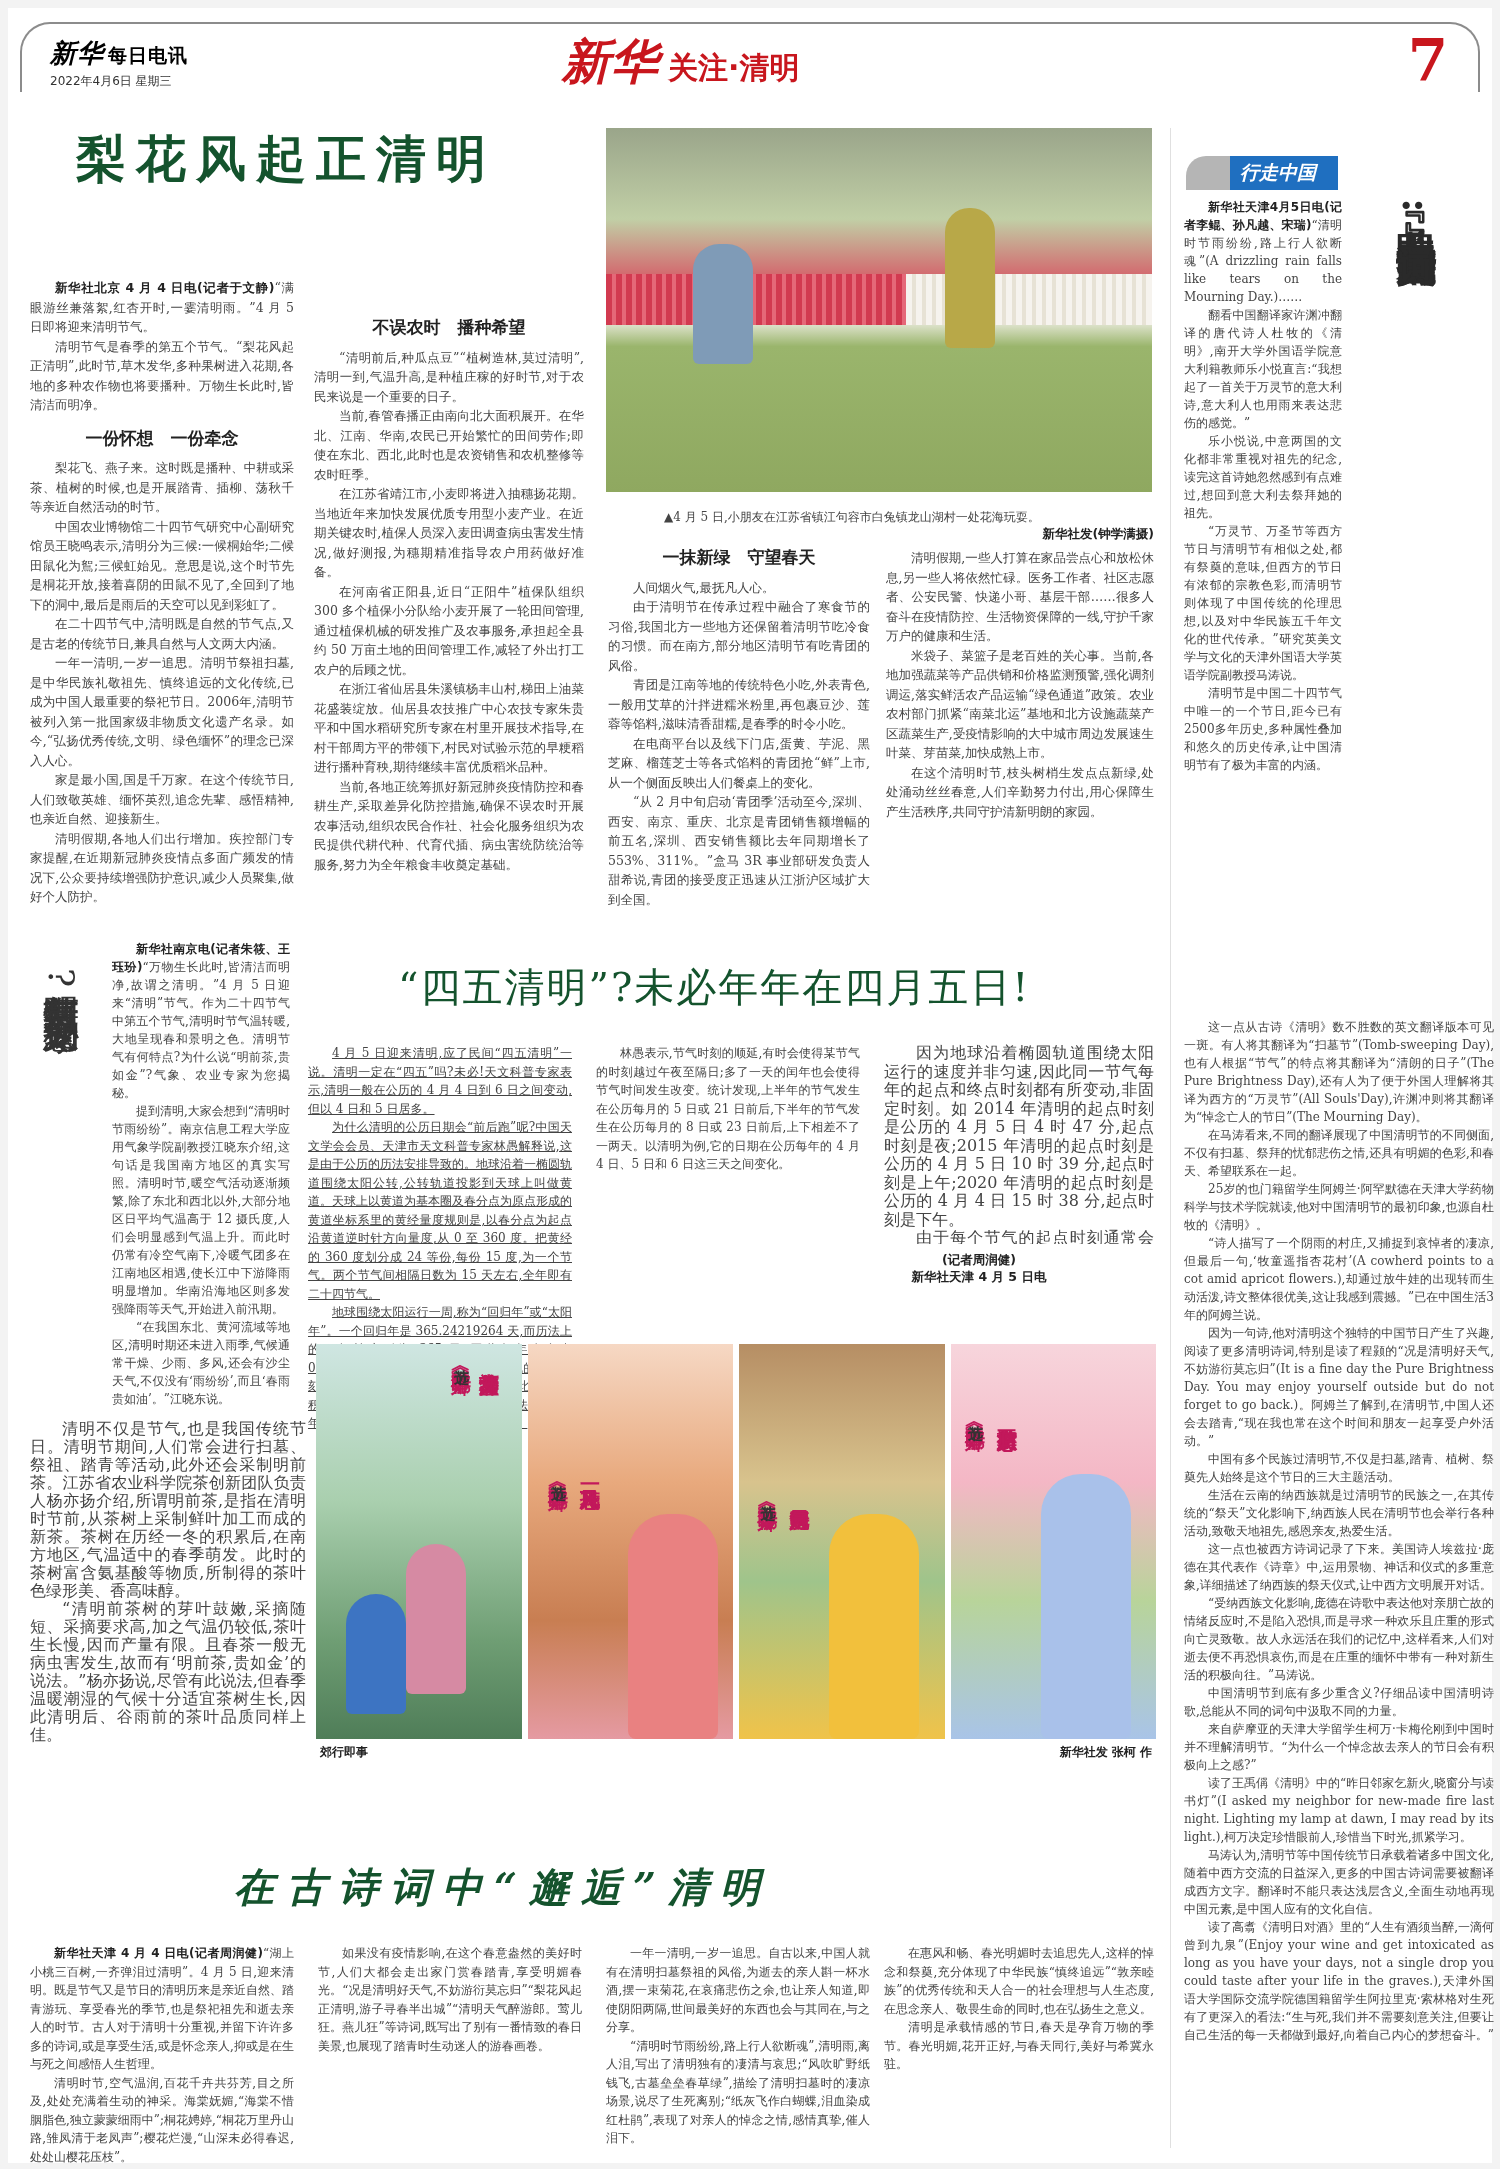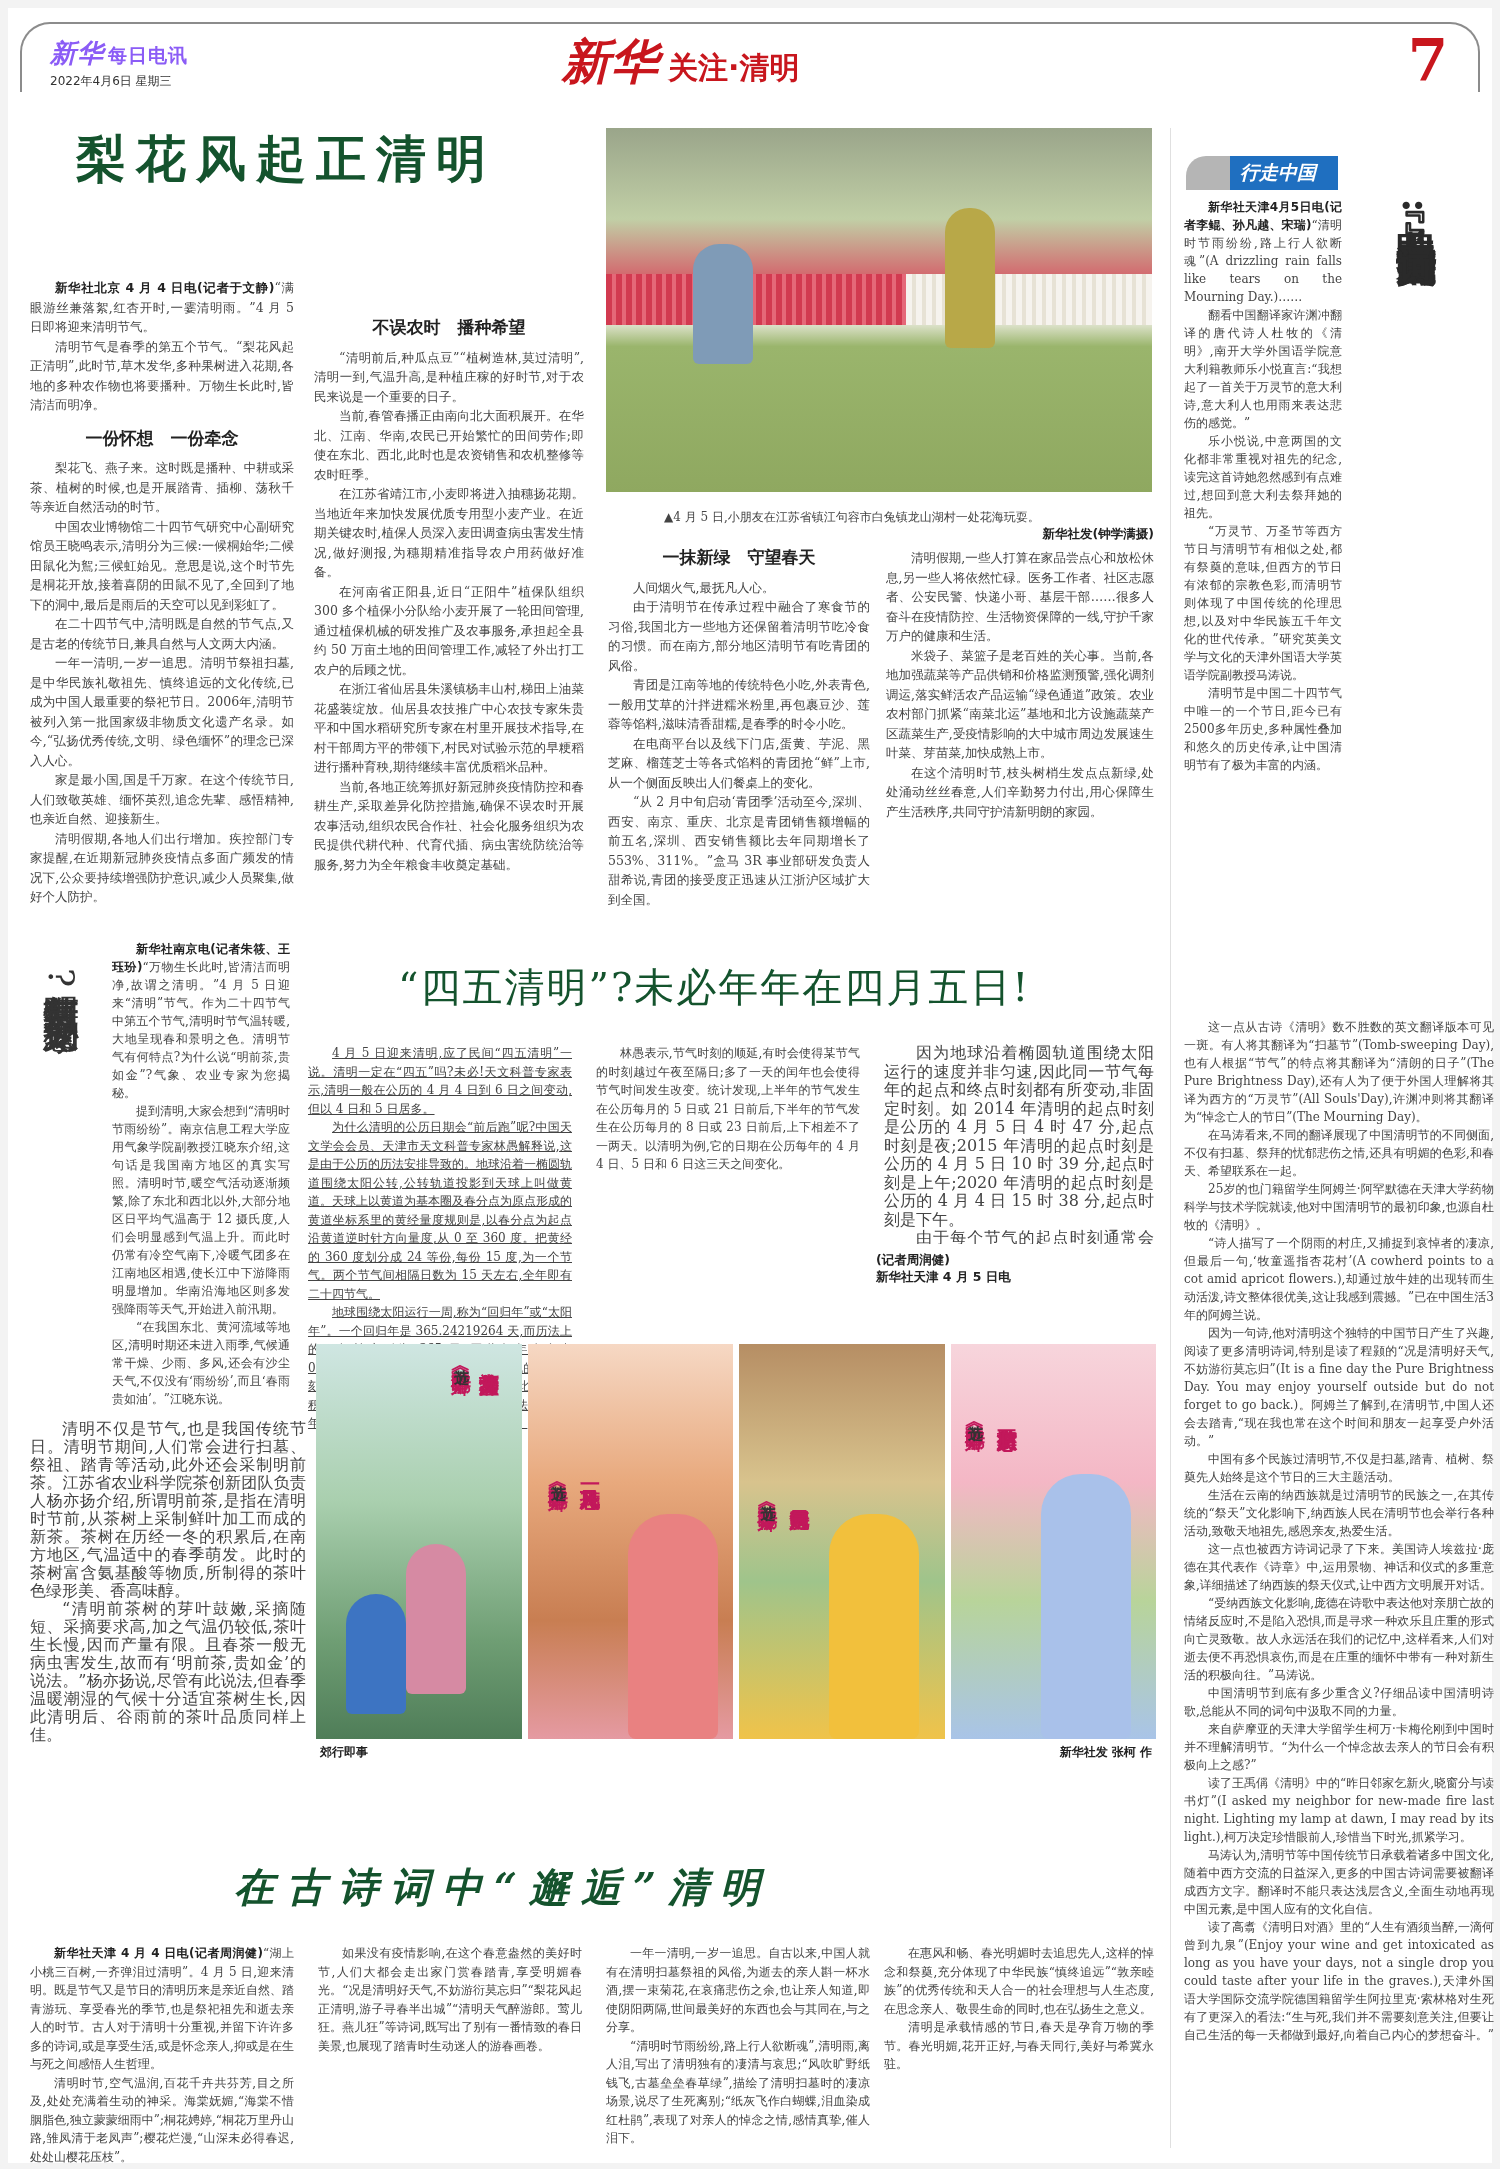--- a/index.html
+++ b/index.html
@@ -1,21 +1,21 @@
 <!DOCTYPE html>
 <html><head>
 <meta charset="utf-8">
 <style>
   * { box-sizing: border-box; margin: 0; padding: 0; }
   html, body { width: 1500px; height: 2169px; background: #f3f3f3; overflow: hidden; }
   body { font-family: "DejaVu Serif", "Liberation Serif", serif; color: #3a3a3a; position: relative; }
   .page { position: absolute; left: 8px; top: 8px; width: 1484px; height: 2155px; background: #fff; }
   .masthead { position: absolute; left: 12px; top: 14px; width: 1460px; height: 70px; border: 2px solid #8c8c8c; border-bottom: none; border-radius: 30px 30px 0 0; }
   .mh-left { position: absolute; left: 28px; top: 12px; }
-  .mh-logo { font-family: Liberation Serif, serif; font-style: italic; font-weight: bold; color: #8b5cf6; font-size: 26px; letter-spacing: 1px; }
+  .mh-logo { font-family: Liberation Serif, serif; font-style: italic; font-weight: bold; color: #000000; font-size: 26px; letter-spacing: 1px; }
   .mh-logo small { font-size: 19px; font-style: normal; margin-left: 4px; }
   .mh-date { font-family: "DejaVu Sans", sans-serif; font-size: 12px; color: #333; margin-top: 2px; }
   .mh-center { position: absolute; left: 540px; top: 6px; color: #c8161d; display: flex; align-items: baseline; }
   .mh-center .brand { font-style: italic; font-weight: bold; font-size: 48px; }
   .mh-center .section { font-family: "DejaVu Sans", sans-serif; font-weight: bold; font-size: 30px; margin-left: 10px; }
   .mh-page { position: absolute; right: 30px; top: 2px; color: #c8161d; font-family: "DejaVu Serif", serif; font-weight: bold; font-size: 58px; }
 
   .col { position: absolute; font-size: 12.5px; line-height: 19.5px; text-align: justify; color: #444; }
   .col p { text-indent: 2em; }
   .col .dateline { font-family: "DejaVu Sans", sans-serif; font-weight: bold; color: #222; }
@@ -158,21 +158,21 @@
     <p>为什么清明的公历日期会“前后跑”呢?中国天文学会会员、天津市天文科普专家林愚解释说,这是由于公历的历法安排导致的。地球沿着一椭圆轨道围绕太阳公转,公转轨道投影到天球上叫做黄道。天球上以黄道为基本圈及春分点为原点形成的黄道坐标系里的黄经量度规则是,以春分点为起点沿黄道逆时针方向量度,从 0 至 360 度。把黄经的 360 度划分成 24 等份,每份 15 度,为一个节气。两个节气间相隔日数为 15 天左右,全年即有二十四节气。</p>
     <p>地球围绕太阳运行一周,称为“回归年”或“太阳年”。一个回归年是 365.24219264 天,而历法上的一年长度则为 365 天,因此每年会多出 0.24219264 天(相当于 5.8 小时),节气的特定时刻也会每年“顺延”0.24219264 天,如此一来,累积 4 年后几近一天。为修正它,公历历法中有“闰年”制度,每 4 年会多出 2 月 29 日一天。</p>
   </div>
   <div class="col" style="left:588px; top:1036px; width:264px; font-size:12px; line-height:18.5px; height:230px; overflow:hidden;">
     <p>林愚表示,节气时刻的顺延,有时会使得某节气的时刻越过午夜至隔日;多了一天的闰年也会使得节气时间发生改变。统计发现,上半年的节气发生在公历每月的 5 日或 21 日前后,下半年的节气发生在公历每月的 8 日或 23 日前后,上下相差不了一两天。以清明为例,它的日期在公历每年的 4 月 4 日、5 日和 6 日这三天之间变化。</p>
   </div>
   <div class="col" style="left:876px; top:1036px; width:270px; font-size:16px; line-height:18.5px; height:200px; overflow:hidden;">
     <p>因为地球沿着椭圆轨道围绕太阳运行的速度并非匀速,因此同一节气每年的起点和终点时刻都有所变动,非固定时刻。如 2014 年清明的起点时刻是公历的 4 月 5 日 4 时 47 分,起点时刻是夜;2015 年清明的起点时刻是公历的 4 月 5 日 10 时 39 分,起点时刻是上午;2020 年清明的起点时刻是公历的 4 月 4 日 15 时 38 分,起点时刻是下午。</p>
     <p>由于每个节气的起点时刻通常会精确到小时和分钟,因此“交节”的那一天会跨着两个节气。“以今年的清明为例,其准确时刻是 5 日 3 时 20 分,起点时刻开始后的 24 小时,即到 4 月 6 日 3 时 20 分,是清明的‘节气日’,而 5 日零时至 3 时 19 分的这段时间则属春分。”林愚说。</p>
   </div>
-  <div style="position:absolute; left:868px; top:1244px; width:270px; text-align:left;">
+  <div style="position:absolute; left:836px; top:1244px; width:270px; text-align:center;">
     <div class="credit">(记者周润健)</div>
     <div class="credit">新华社天津 4 月 5 日电</div>
   </div>
 
   <div class="illus-wrap">
     <div class="panel p1">
       <div class="vtext" style="right:18px; top:14px;"><span class="t1">莫辞盏酒十分劝</span></div>
       <div class="vtext" style="right:46px; top:14px;"><span class="t1">《</span><span class="t1">郊行即事</span><span class="t1">》</span><span class="t2">节选</span></div>
       <div class="figure" style="left:90px; top:200px; width:60px; height:150px; background:#d68aa3;"></div>
       <div class="figure" style="left:30px; top:250px; width:60px; height:120px; background:#3d74c2;"></div>

